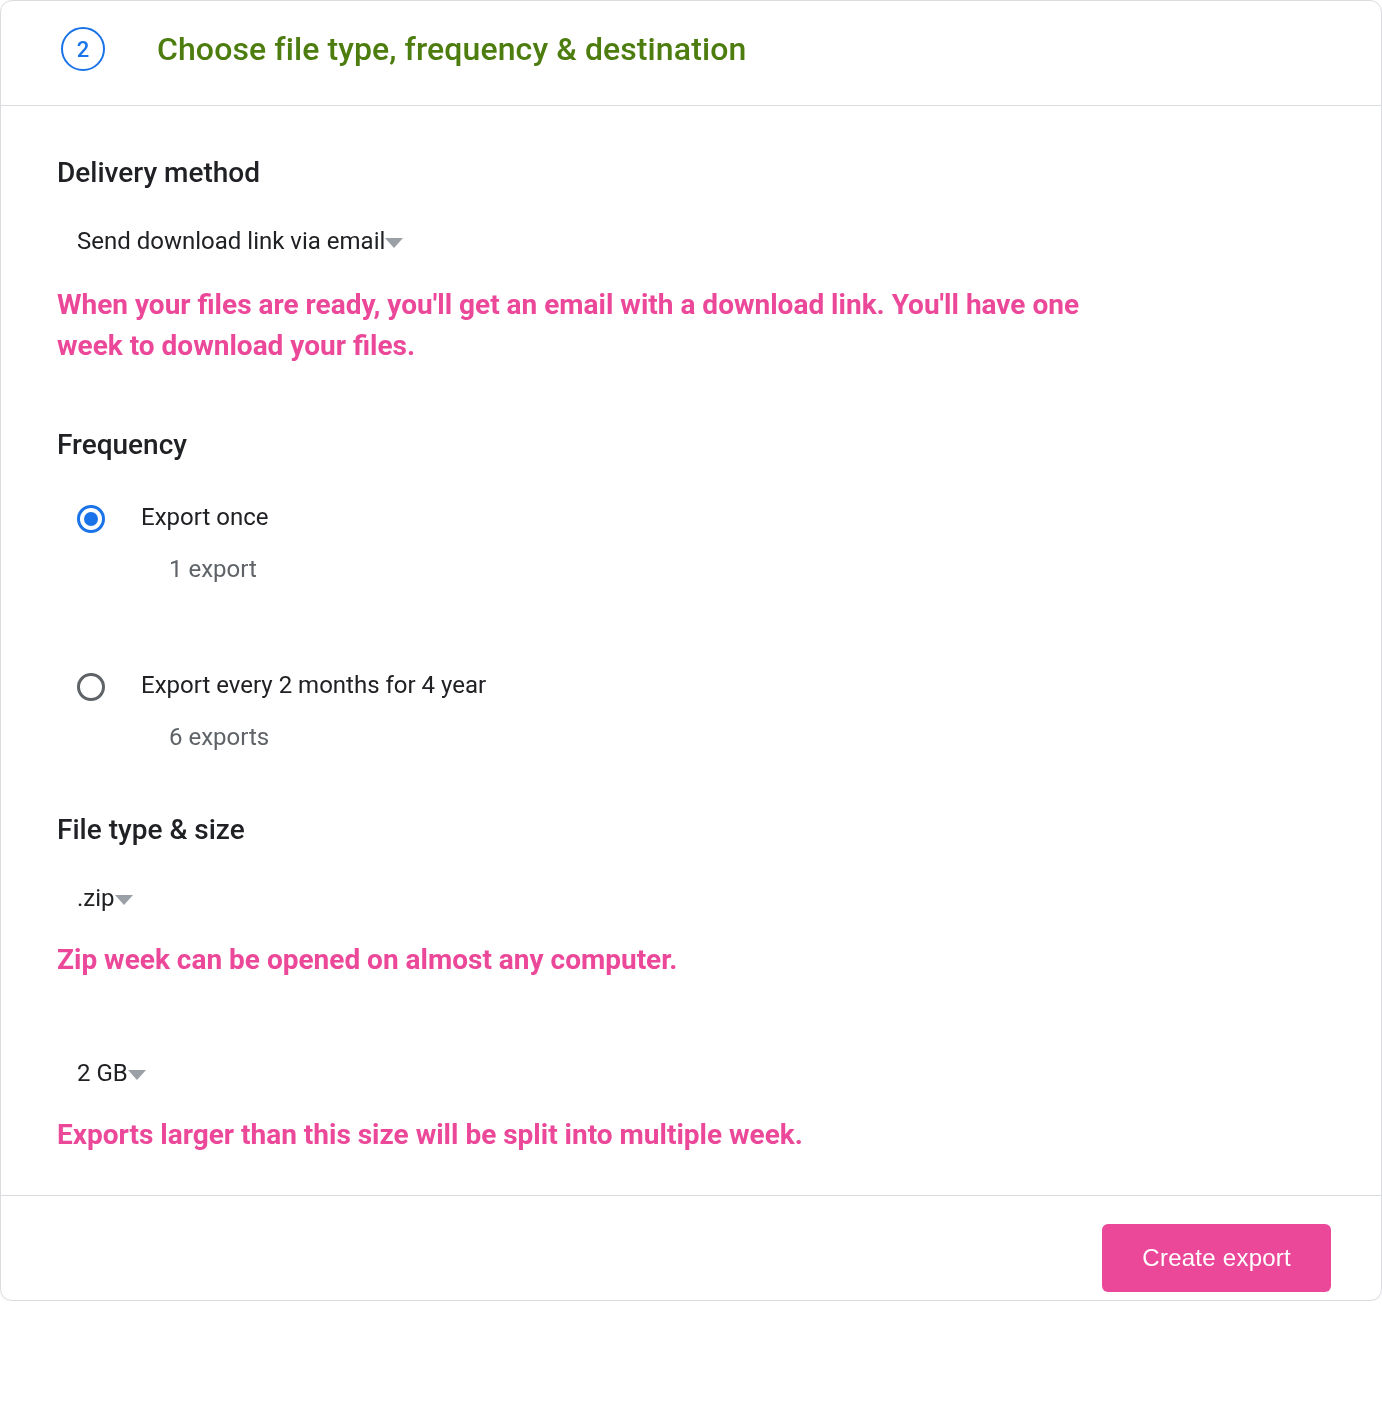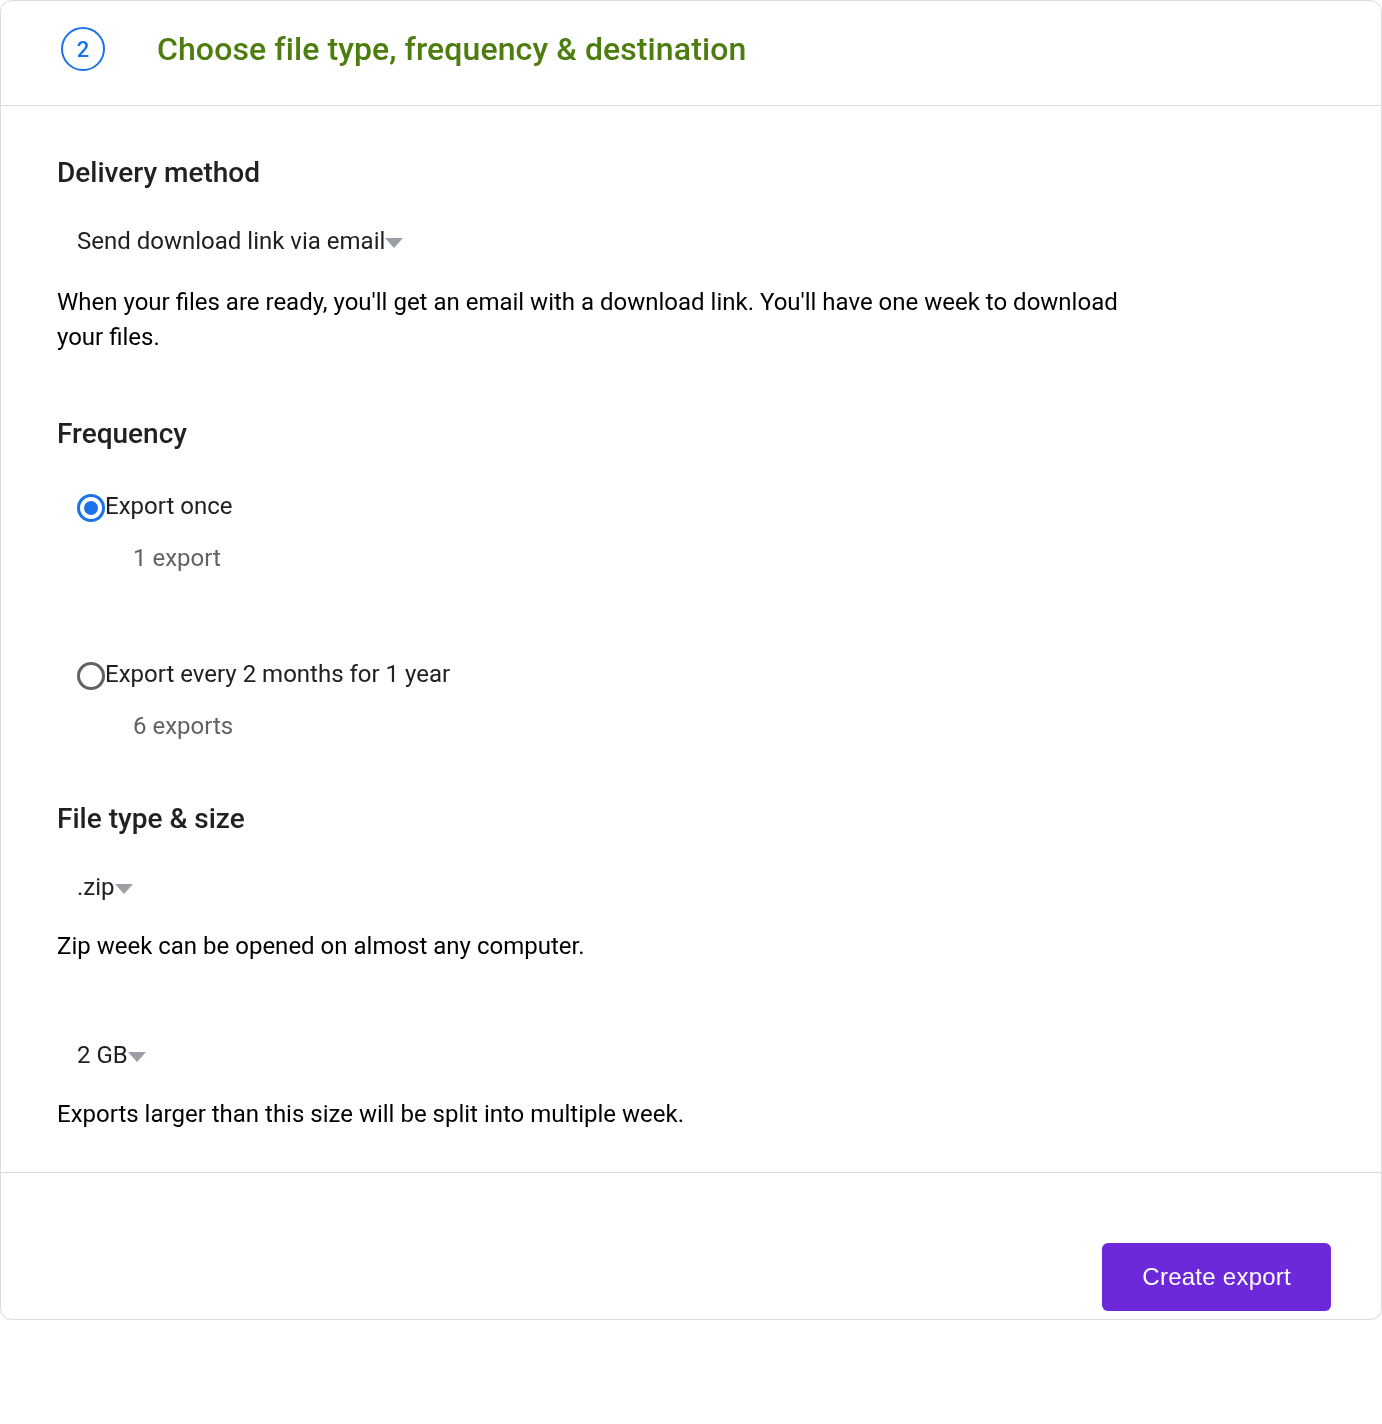--- a/index.html
+++ b/index.html
@@ -63,30 +63,32 @@
     }
     .dropdown .caret {
       width: 0;
       height: 0;
       border-left: 9px solid transparent;
       border-right: 9px solid transparent;
       border-top: 10px solid #9aa0a6;
       margin-top: 4px;
     }
     .help-text {
-      font-size: 24px;
-      color: #000000;
+      font-size: 28px;
+      color: #ec4899;
       line-height: 1.45;
       margin-top: 30px;
       max-width: 1080px;
+      font-weight: bold;
     }
     .freq-block { margin-top: 62px; }
     .radio-row {
       display: flex;
       align-items: flex-start;
+      gap: 36px;
       margin-left: 20px;
       padding-top: 4px;
     }
     .radio-row + .radio-row { margin-top: 84px; }
     .radio {
       width: 28px; height: 28px;
       border-radius: 50%;
       flex-shrink: 0;
       position: relative;
       margin-top: 2px;
@@ -115,30 +117,29 @@
     .filetype-block .dropdown { margin-top: 0; }
     .filetype-block .help-text { margin-top: 28px; margin-bottom: 0; }
     .size-row { margin-top: 78px; }
     .footer {
       border-top: 1px solid #dadce0;
       padding: 28px 50px 8px 50px;
       display: flex;
       justify-content: flex-end;
     }
     .primary-btn {
-      background: #6d28d9;
+      background: #ec4899;
       color: #fff;
       font-size: 24px;
       font-weight: 500;
       border: none;
       border-radius: 6px;
       padding: 20px 40px;
       cursor: pointer;
       letter-spacing: .25px;
-      margin-top: 42px;
     }
   </style>
 </head>
 <body>
 
 <div class="card">
 
   <div class="section-header">
     <div class="step-badge">2</div>
     <div class="section-title">Choose file type, frequency &amp; destination</div>
@@ -162,21 +163,21 @@
         <div class="radio checked"></div>
         <div class="radio-labels">
           <div class="primary">Export once</div>
           <div class="secondary">1 export</div>
         </div>
       </div>
 
       <div class="radio-row">
         <div class="radio unchecked"></div>
         <div class="radio-labels">
-          <div class="primary">Export every 2 months for 1 year</div>
+          <div class="primary">Export every 2 months for 4 year</div>
           <div class="secondary">6 exports</div>
         </div>
       </div>
     </div>
 
     
     <div class="filetype-block">
       <div class="group-heading">File type &amp; size</div>
 
       <div class="dropdown">

